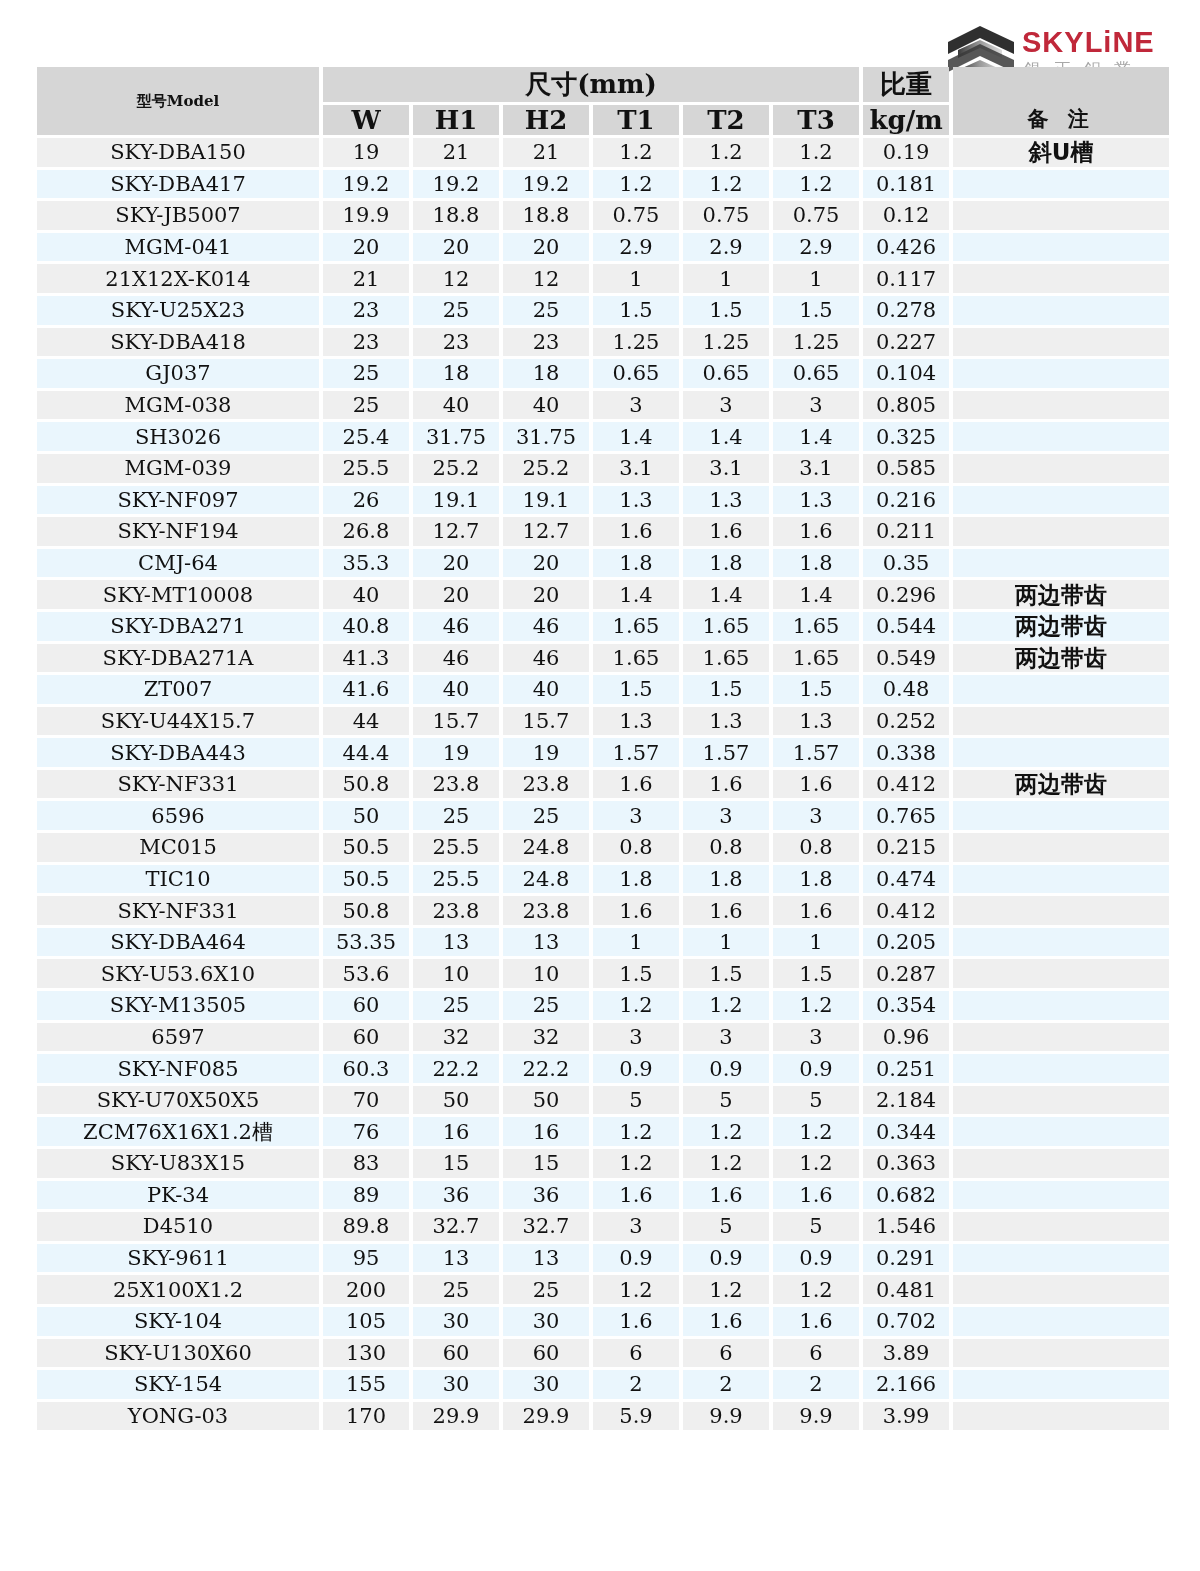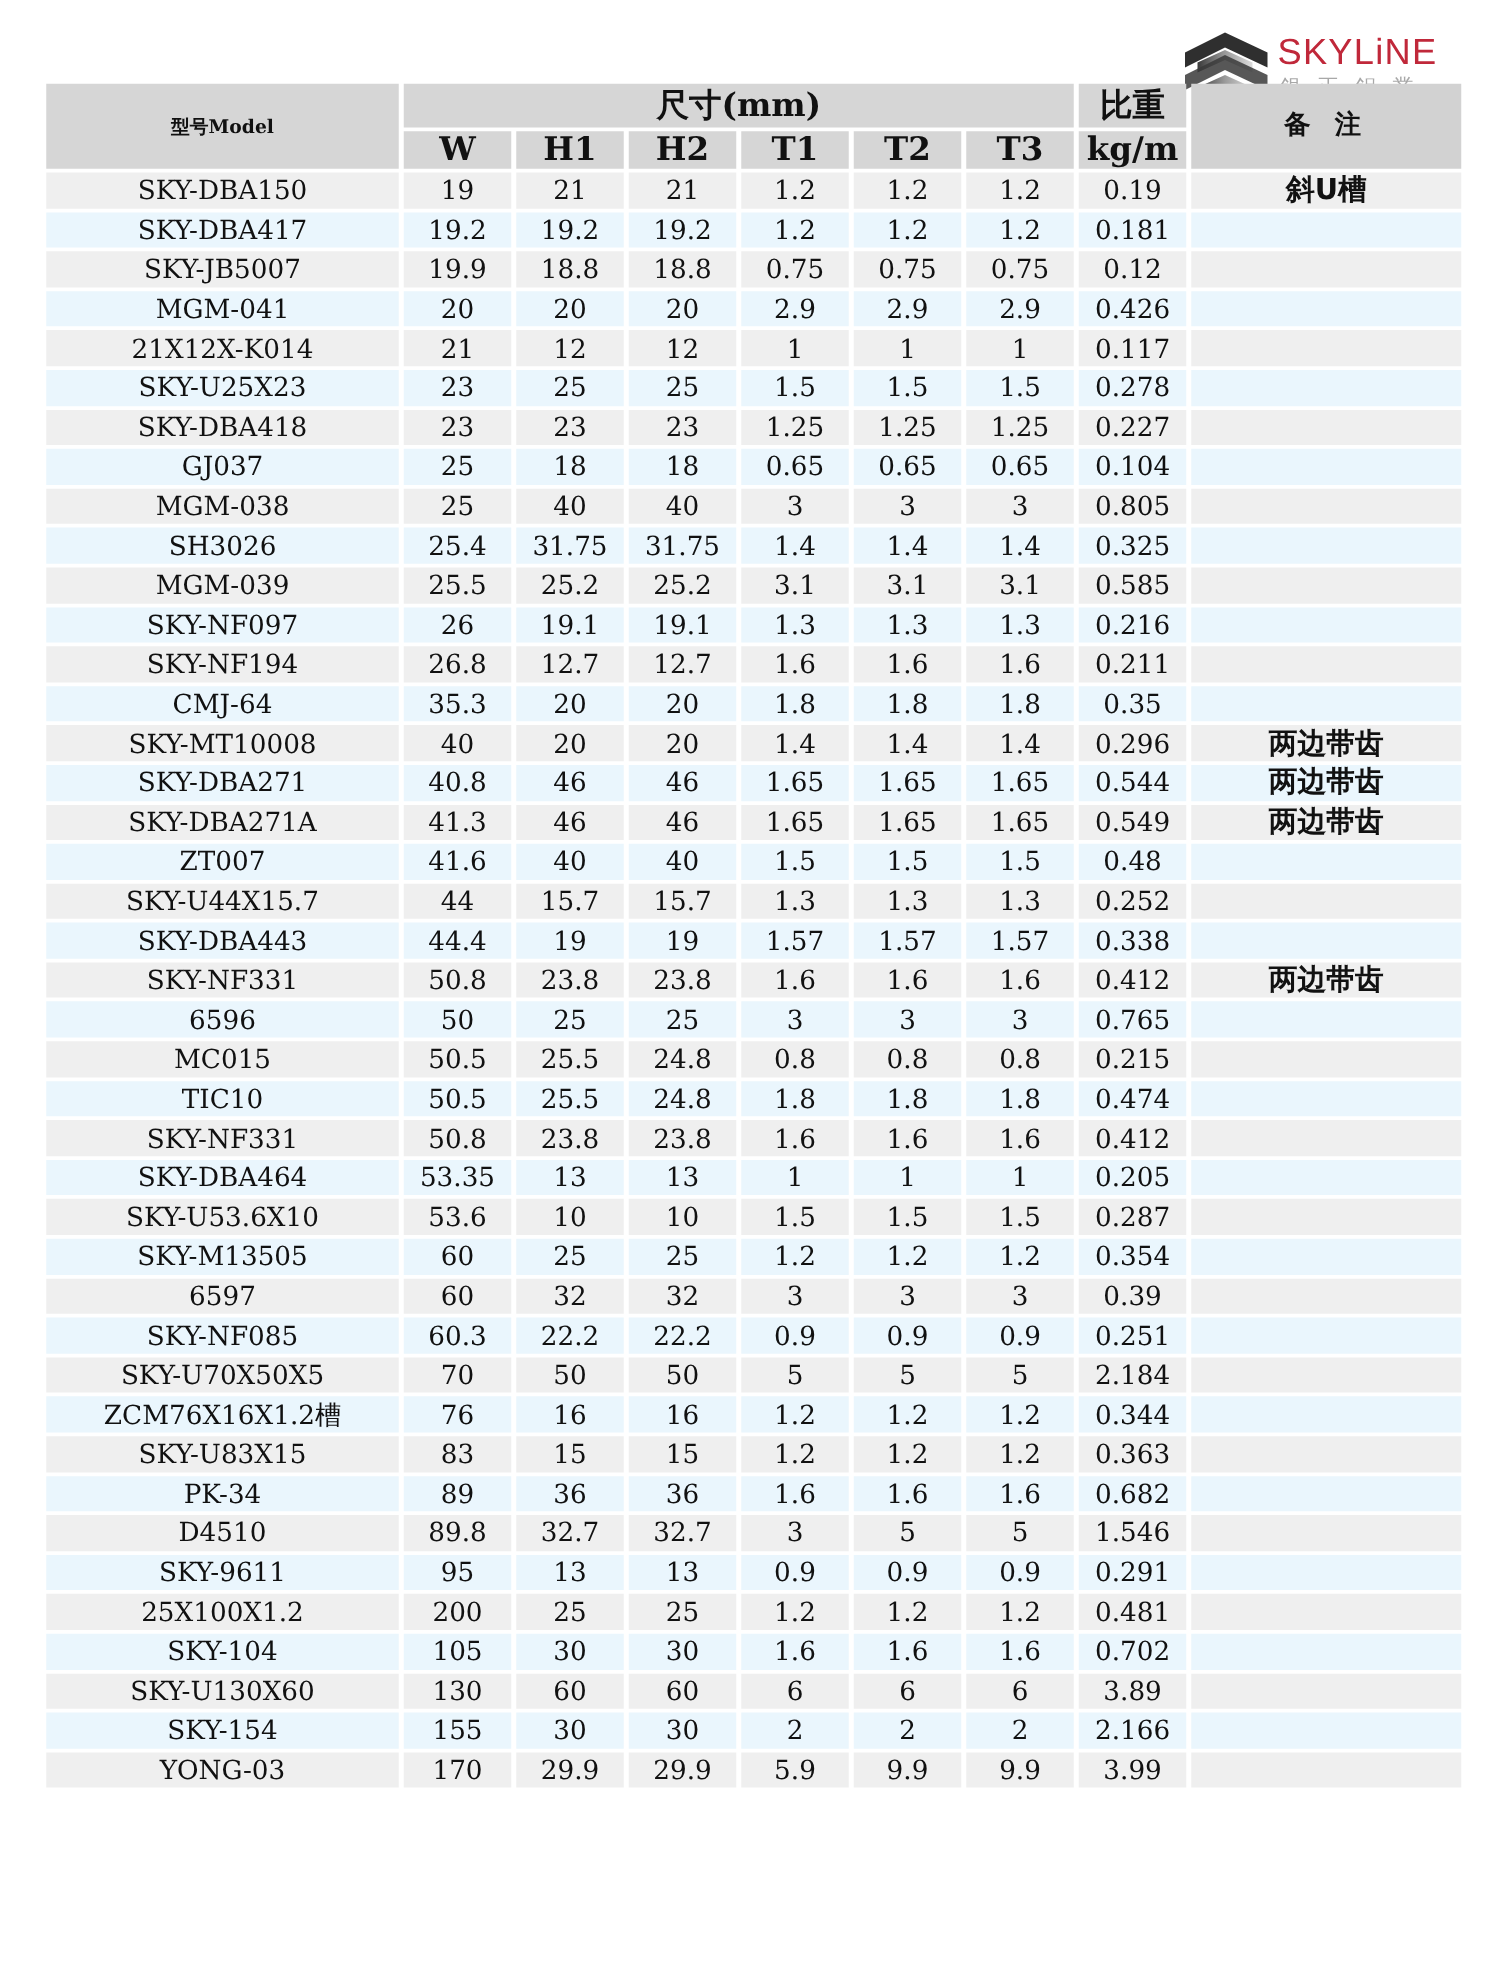--- a/index.html
+++ b/index.html
@@ -1,21 +1,21 @@
 <!DOCTYPE html>
 <html><head>
 <meta charset="utf-8">
 <style>
   html, body { margin: 0; padding: 0; background: #ffffff; }
   body { width: 1200px; height: 1571px; position: relative; overflow: hidden;
          font-family: "DejaVu Serif", "Liberation Serif", serif; color: #111; }
   .logo { position: absolute; left: 944px; top: 24px; width: 220px; height: 60px; }
   .logo svg { position: absolute; left: 0; top: 0; }
   .logo-en { position: absolute; left: 78px; top: 2px; font-family: "Liberation Sans", sans-serif;
-             font-weight: normal; font-size: 29px; color: #c0283a; letter-spacing: 1px; }
+             font-weight: bold; font-size: 29px; color: #c0283a; letter-spacing: 1px; }
   .logo-cn { position: absolute; left: 80px; top: 34px; font-family: "DejaVu Sans", sans-serif;
              font-size: 17px; color: #a8a8a8; letter-spacing: 13px; }
   table { position: absolute; left: 33px; top: 64px; border-collapse: separate; border-spacing: 4px 3px;
           width: 1136px; table-layout: fixed; }
   th, td { text-align: center; padding: 0; }
   th { background: #d6d6d6; font-weight: bold; font-size: 26px; height: 26px; }
   th.model-head { height: 56px; font-size: 15px; }
   th.remark-head { background: #d2d2d2; font-size: 21px; letter-spacing: 6px; padding-top: 6px; vertical-align: top; }
   td { font-size: 21px; height: 28.6px; line-height: 28px; }
   tr.odd td { background: #efefef; }
@@ -54,21 +54,21 @@
       <col style="width:86px">
       <col style="width:86px">
       <col style="width:86px">
       <col style="width:216px">
   </colgroup>
   <thead>
     <tr>
       <th rowspan="2" class="model-head">型号Model</th>
       <th colspan="6">尺寸(mm)</th>
       <th>比重</th>
-      <th rowspan="2" class="remark-head"><span style="display:inline-block;margin-top:12px">备 注</span></th>
+      <th rowspan="2" class="remark-head"><span style="display:inline-block;margin-top:32px">备 注</span></th>
     </tr>
     <tr>
       <th>W</th>
       <th>H1</th>
       <th>H2</th>
       <th>T1</th>
       <th>T2</th>
       <th>T3</th>
       <th>kg/m</th>
     </tr>
@@ -383,21 +383,21 @@
         <td class="remark"></td>
       </tr>
       <tr class="odd">
         <td>6597</td>
         <td>60</td>
         <td>32</td>
         <td>32</td>
         <td>3</td>
         <td>3</td>
         <td>3</td>
-        <td>0.39</td>
+        <td>0.96</td>
         <td class="remark"></td>
       </tr>
       <tr class="even">
         <td>SKY-NF085</td>
         <td>60.3</td>
         <td>22.2</td>
         <td>22.2</td>
         <td>0.9</td>
         <td>0.9</td>
         <td>0.9</td>

